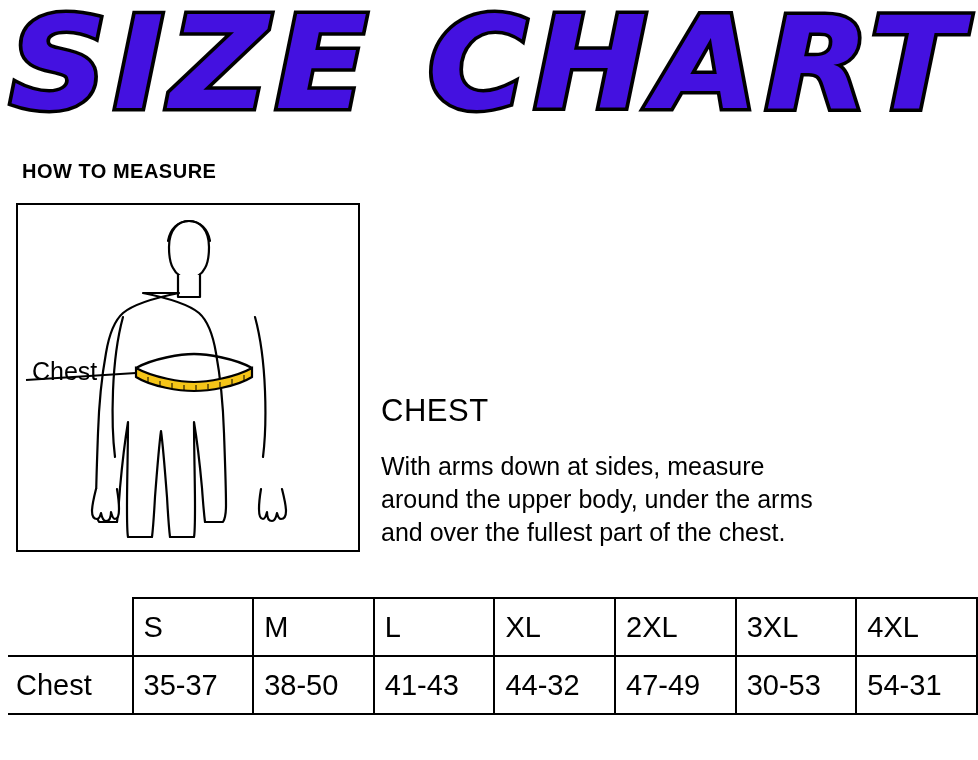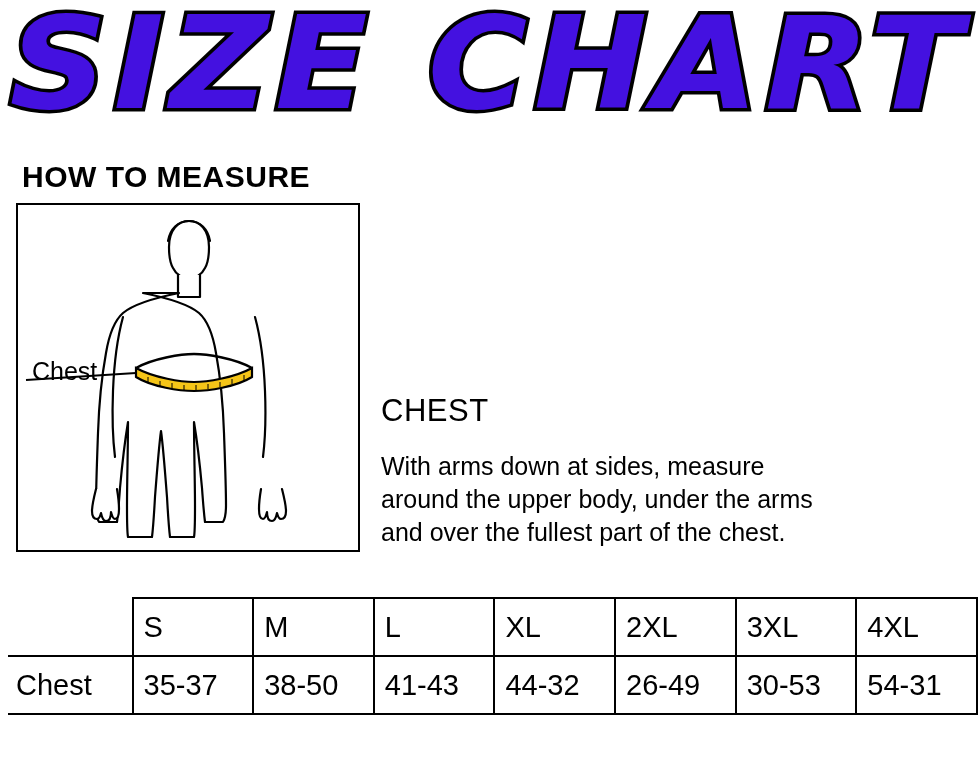--- a/index.html
+++ b/index.html
@@ -40,21 +40,21 @@
     transform: scaleX(1.06);
     transform-origin: 50% 50%;
   }
 
   
   .how-to {
     position: absolute;
     left: 22px;
     top: 160px;
     font-family: "Liberation Sans", sans-serif;
-    font-size: 30px;
+    font-size: 20px;
     font-weight: bold;
     letter-spacing: 0.5px;
     color: #000;
   }
 
   
   .figure-box {
     position: absolute;
     left: 16px;
     top: 203px;
@@ -223,18 +223,18 @@
     <td class="sizecell">2XL</td>
     <td class="sizecell">3XL</td>
     <td class="sizecell">4XL</td>
   </tr>
   <tr>
     <td class="rowhead">Chest</td>
     <td class="sizecell">35-37</td>
     <td class="sizecell">38-50</td>
     <td class="sizecell">41-43</td>
     <td class="sizecell">44-32</td>
-    <td class="sizecell">26-49</td>
+    <td class="sizecell">47-49</td>
     <td class="sizecell">30-53</td>
     <td class="sizecell">54-31</td>
   </tr>
 </tbody>
   </table>
 
 </body></html>

